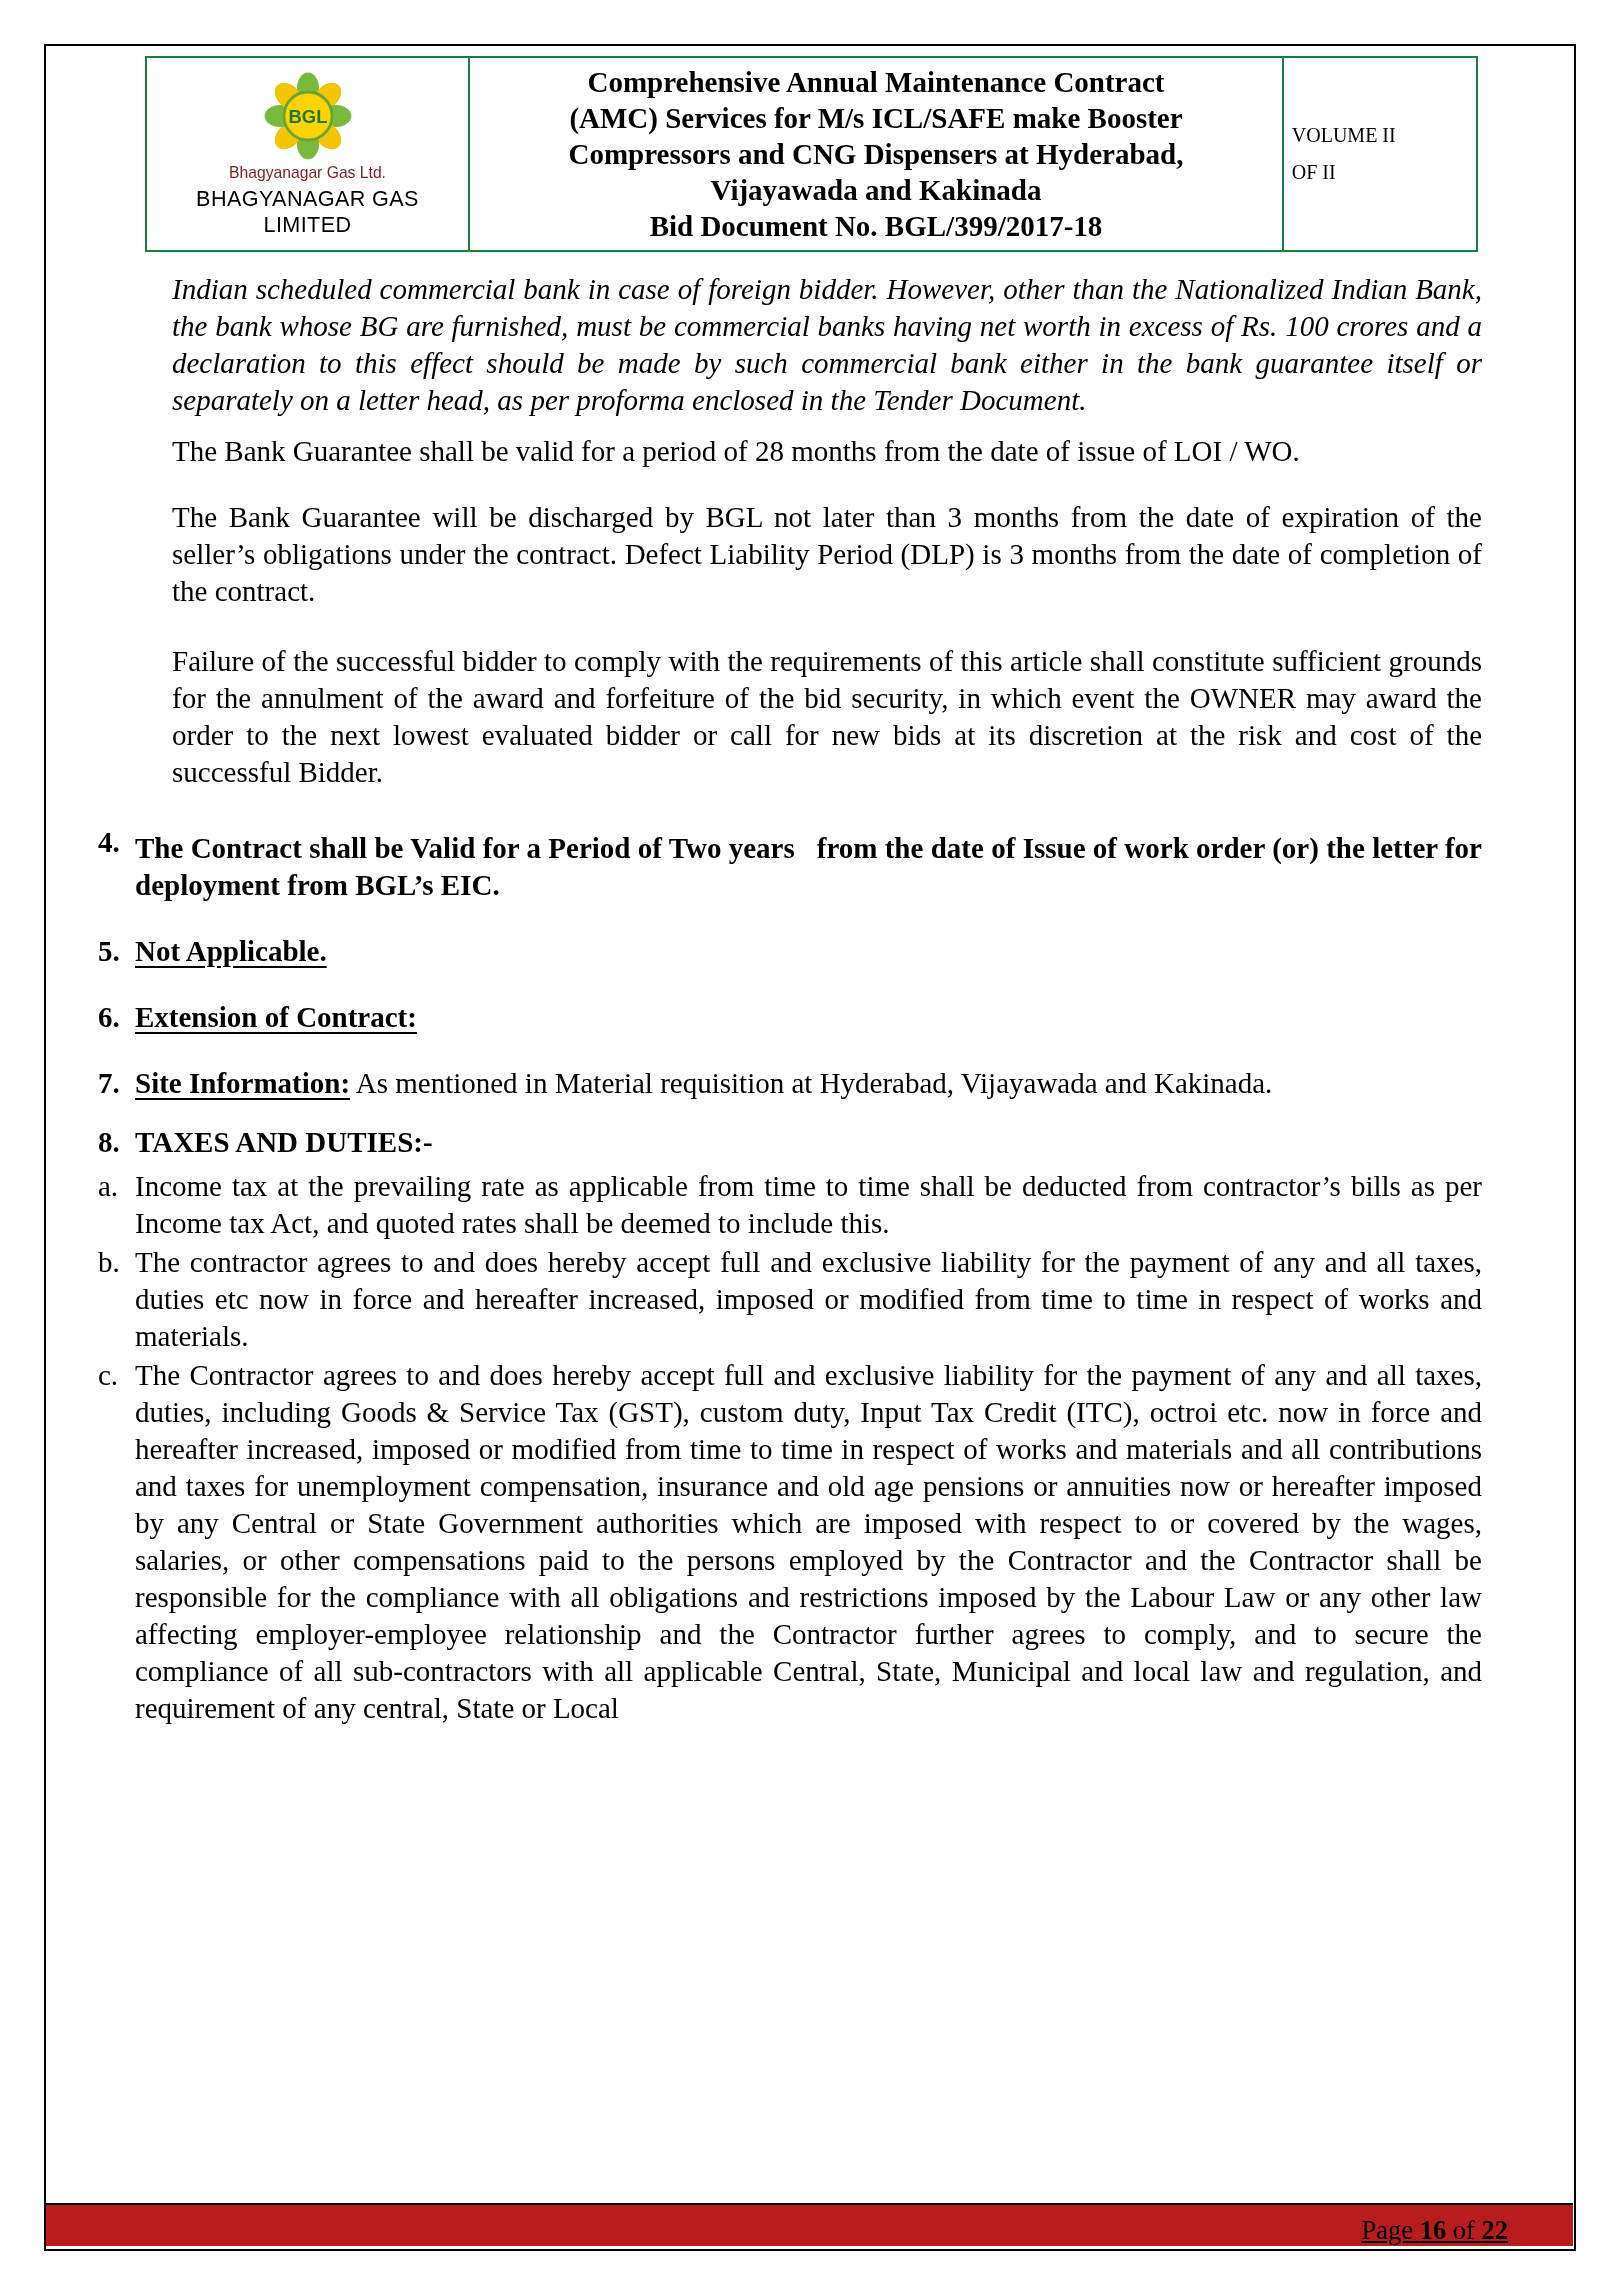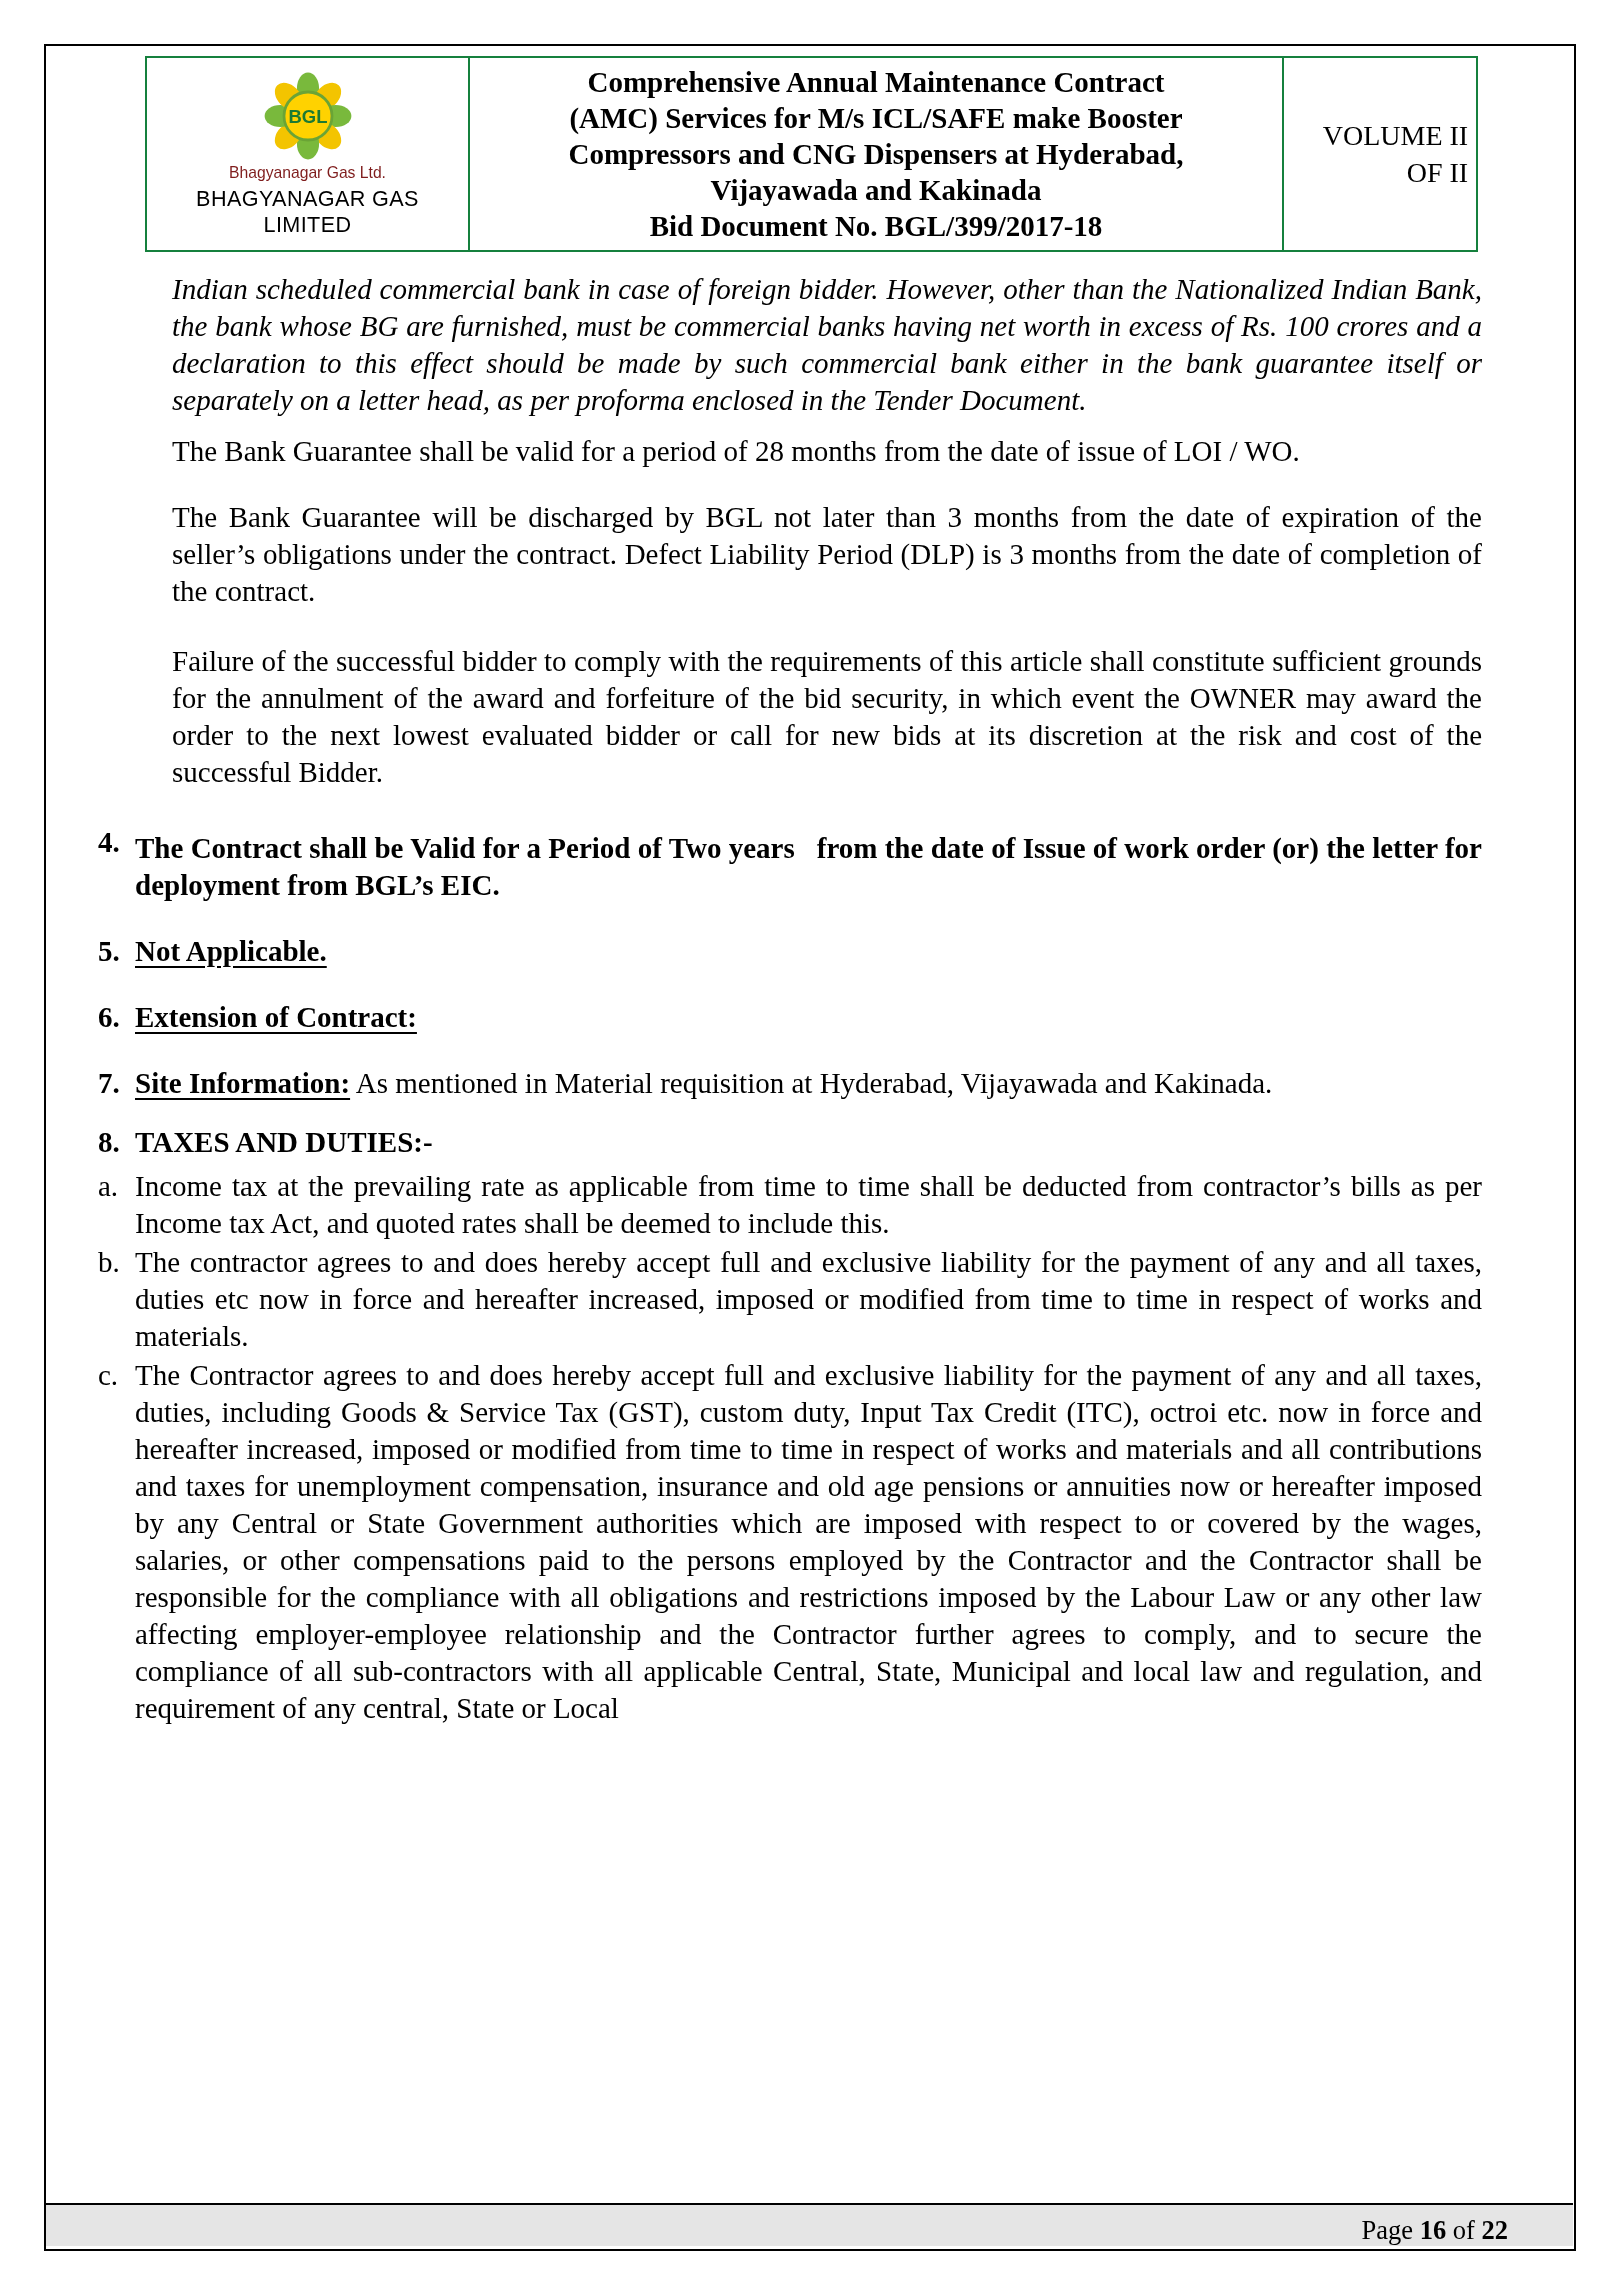--- a/index.html
+++ b/index.html
@@ -32,21 +32,21 @@
   .petal-y { fill:#f3c400; }
   .logo-tagline {
     font-family:"Liberation Sans", sans-serif;
     font-size:15.7px; line-height:17.6px; color:#7f1d1d;
   }
   .company {
     font-family:"Liberation Sans", sans-serif;
     font-size:21.6px; line-height:26.5px; margin-top:3.9px; letter-spacing:0.4px;
   }
   .title-cell { text-align:center; font-weight:bold; font-size:29px; line-height:36px; }
-  .volume-cell { text-align:right; font-size:28px; line-height:37px; }
+  .volume-cell { text-align:left; font-size:20px; line-height:37px; }
   
   .body-area {
     margin:19.6px 0 0 52px;
     width:1384px;
     font-size:29px; line-height:37px;
     text-align:justify;
   }
   .p-indent { margin-left:74px; margin-bottom:29px; text-align:justify; }
   .mb-sm { margin-bottom:14px;font-style:italic; }
   .mb-lg { margin-bottom:33px; }
@@ -68,21 +68,22 @@
   .section.item { margin-bottom:2px; }
   .section.site { margin-bottom:21.6px; }
   
   .footer {
     position:absolute; left:46px; bottom:47px;
     width:1527px;
     border-top:2px solid #000;
     padding:9.8px 65px 0 0;
     text-align:right;
     font-size:26.5px; line-height:31px;
-    background:#e5e5e5;
+    background:#b91c1c;
+    text-decoration:underline;
   }
   .b { font-weight:bold; }
 </style>
 </head>
 <body>
 
 <div class="page">
   <div class="frame">
 
     <table class="header-table">

